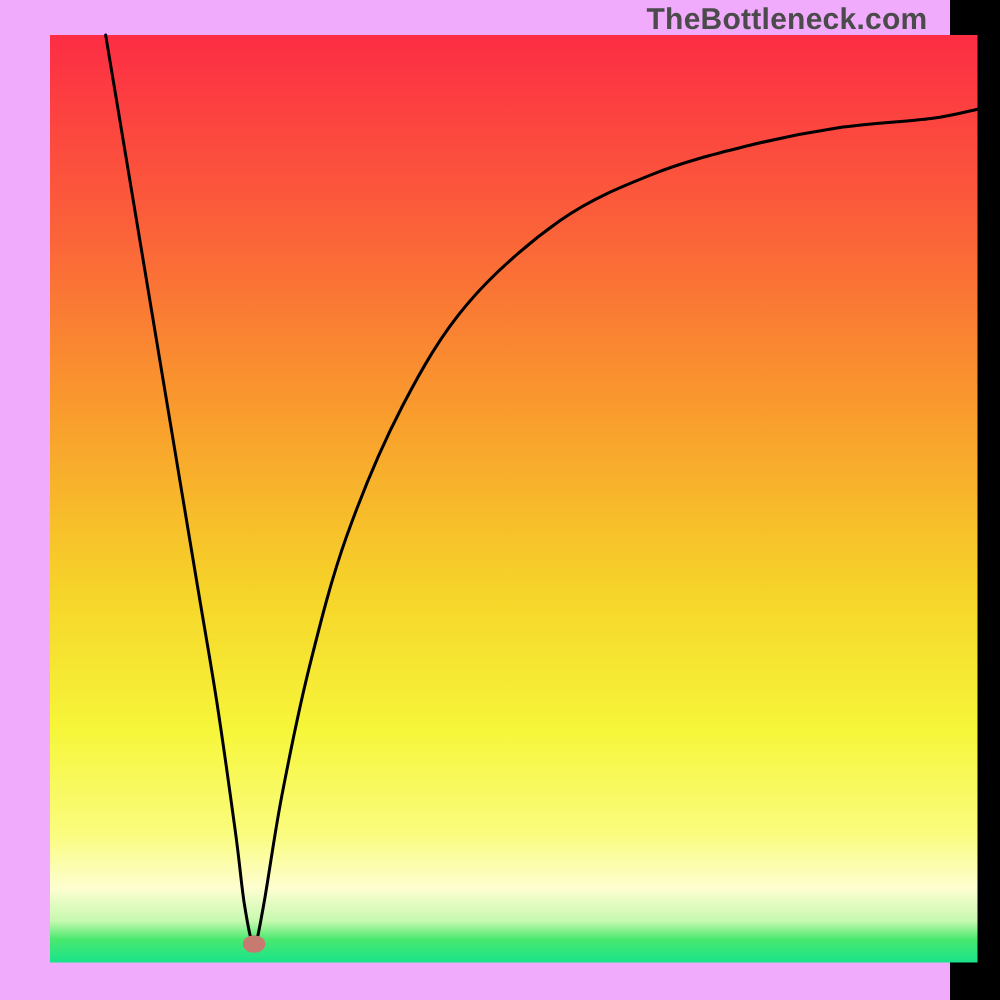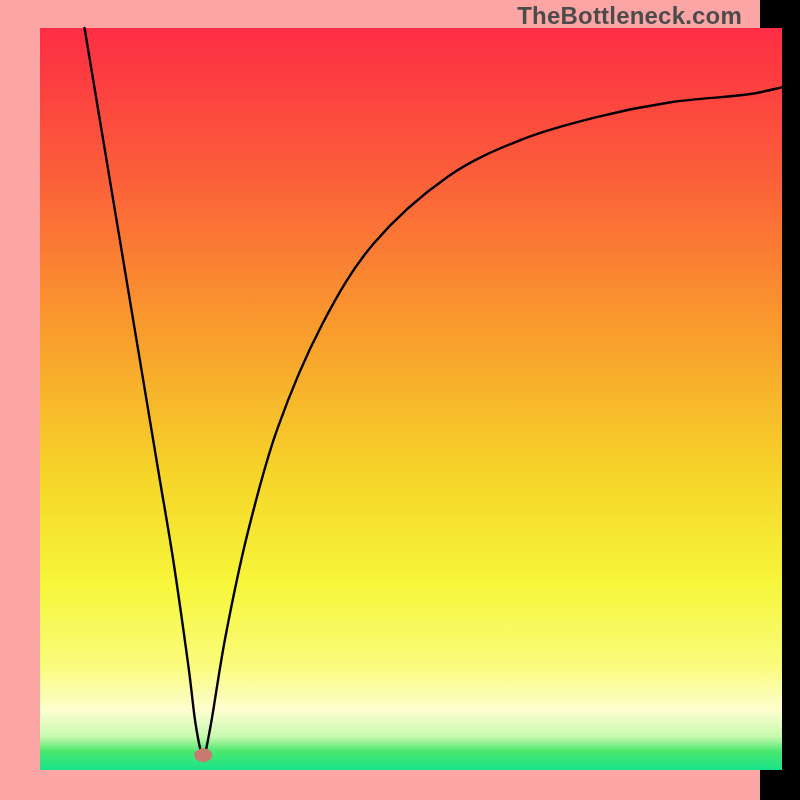--- a/index.html
+++ b/index.html
@@ -7,21 +7,21 @@
     padding: 0;
     width: 800px;
     height: 800px;
     background: #000;
     font-family: Arial, Helvetica, sans-serif;
   }
   .frame {
     position: relative;
     width: 760px;
     height: 800px;
-    background: #fca5a5;
+    background: #f0abfc;
   }
   .watermark {
     position: absolute;
     top: 2px;
     right: 18px;
     color: #4b4b4b;
     font-size: 24px;
     font-weight: 600;
     letter-spacing: 0.2px;
     user-select: none;

